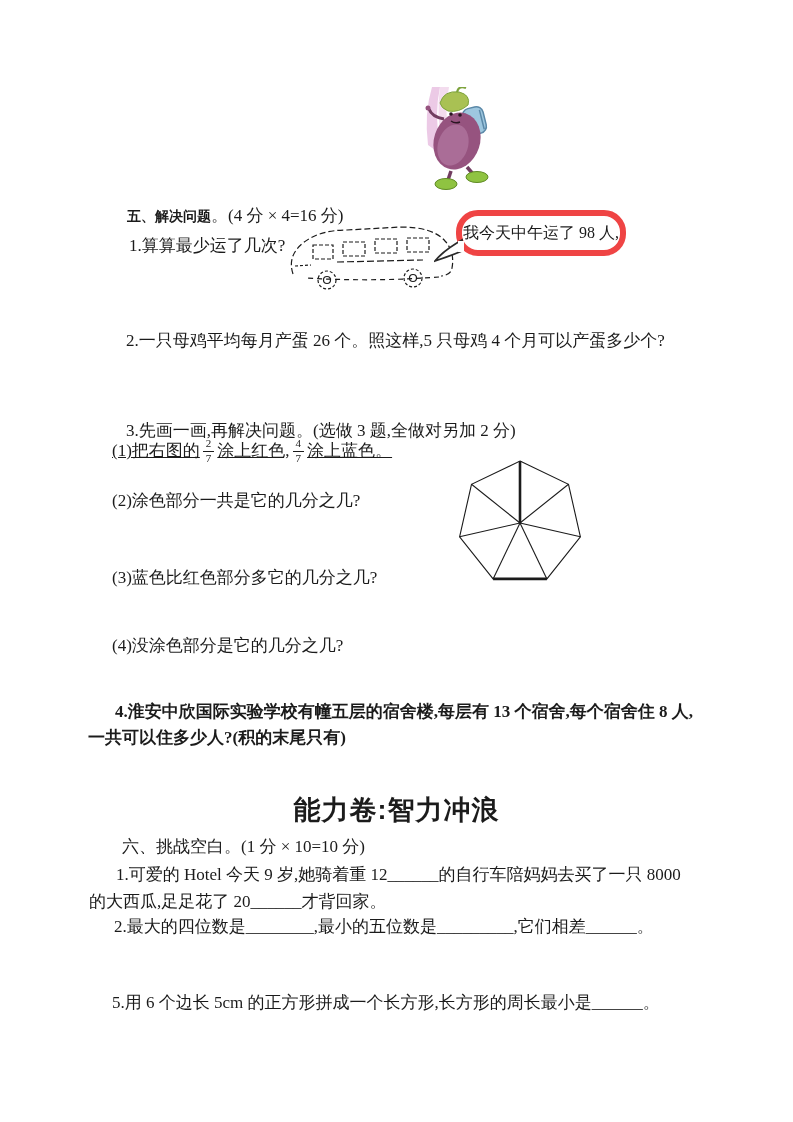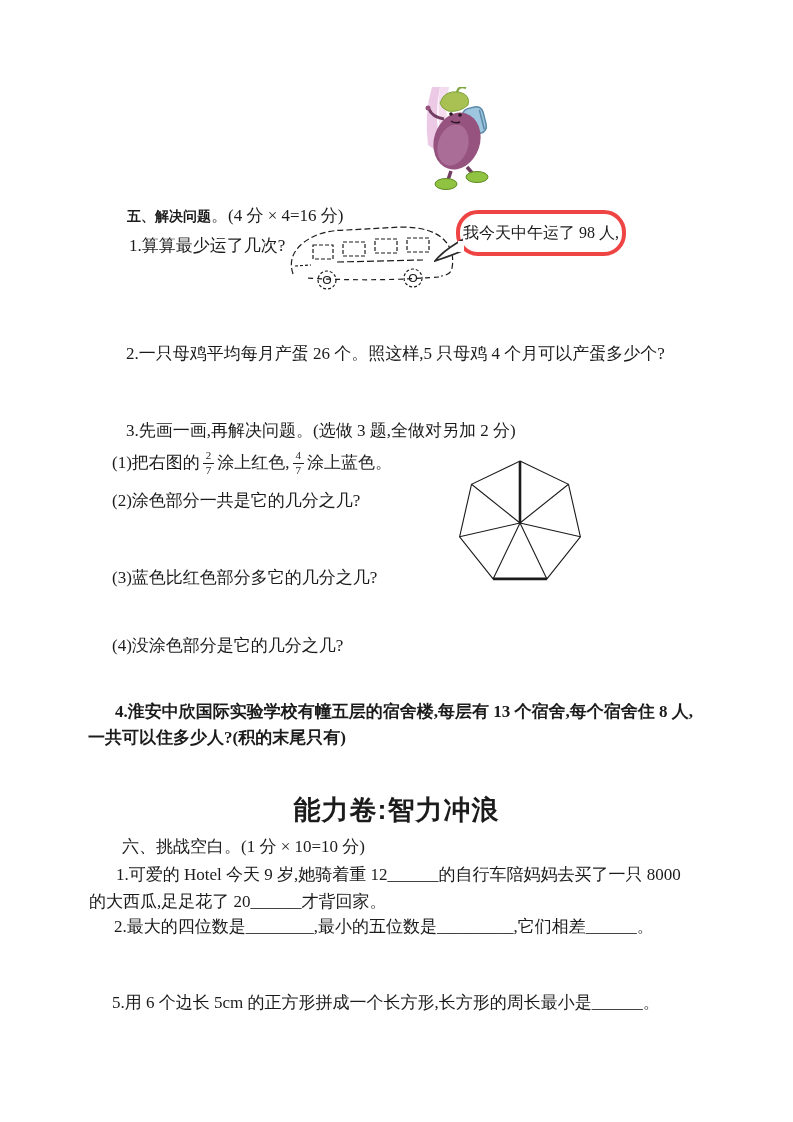--- a/index.html
+++ b/index.html
@@ -10,21 +10,21 @@
     font-family:"Liberation Serif", serif;
     color:#1b1b1b; font-size:17px;
   }
   .abs { position:absolute; }
   .hei { font-family:"Liberation Sans", sans-serif; font-weight:bold; }
   .line { white-space:nowrap; }
   .para { line-height:26px; text-indent:27px; }
 
   .bubble {
     position:absolute; left:456px; top:210px; width:170px; height:46px;
-    border:4px solid #ef4444; border-radius:22px;
+    border:6px solid #ef4444; border-radius:22px;
     display:flex; align-items:center; justify-content:center;
     background:#fff; font-size:16px; z-index:2;
   }
   .bubble-tail { position:absolute; left:434px; top:238px; z-index:3; }
 
   .frac { display:inline-block; vertical-align:-0.5em; text-align:center;
           font-size:11px; line-height:1.05; margin:0 3px; }
   .frac .num { display:block; border-bottom:1px solid #1b1b1b; padding:0 3px 1px; }
   .frac .den { display:block; padding-top:1px; }
 
@@ -83,25 +83,25 @@
   </svg>
 
   <div class="bubble">
     <span class="line">我今天中午运了 98 人,</span>
   </div>
   <svg class="bubble-tail" width="30" height="26" viewBox="0 0 30 26">
     <path d="M28,2 Q10,12 1,23 Q16,18 28,13 Z" fill="#ffffff" stroke="#2b2b2b" stroke-width="1.8"></path>
     <rect x="24" y="3" width="6" height="11" fill="#ffffff"></rect>
   </svg>
 
-  <div class="abs line" style="left:126px; top:342px;">2.一只母鸡平均每月产蛋 26 个。照这样,5 只母鸡 4 个月可以产蛋多少个?</div>
+  <div class="abs line" style="left:126px; top:329px;">2.一只母鸡平均每月产蛋 26 个。照这样,5 只母鸡 4 个月可以产蛋多少个?</div>
 
   <div class="abs line" style="left:126px; top:419px;">3.先画一画,再解决问题。(选做 3 题,全做对另加 2 分)</div>
 
-  <div class="abs line" style="left:112px; top:450px;">
+  <div class="abs line" style="left:112px; top:438px;text-decoration:underline;">
     <span>(1)把右图的</span><span class="frac"><span class="num">2</span><span class="den">7</span></span><span>涂上红色,</span><span class="frac"><span class="num">4</span><span class="den">7</span></span><span>涂上蓝色。</span>
   </div>
 
   <div class="abs line" style="left:112px; top:489px;">(2)涂色部分一共是它的几分之几?</div>
 
   <svg class="abs" style="left:450px; top:451px;" width="140" height="140" viewBox="0 0 140 140">
     <g stroke="#1b1b1b" fill="none" stroke-width="1.1">
       <polygon points="70,10 118.5,33.3 130.4,85.8 96.9,127.9 43.1,127.9 9.6,85.8 21.5,33.3"></polygon>
       <line x1="70" y1="72" x2="118.5" y2="33.3"></line>
       <line x1="70" y1="72" x2="130.4" y2="85.8"></line>

